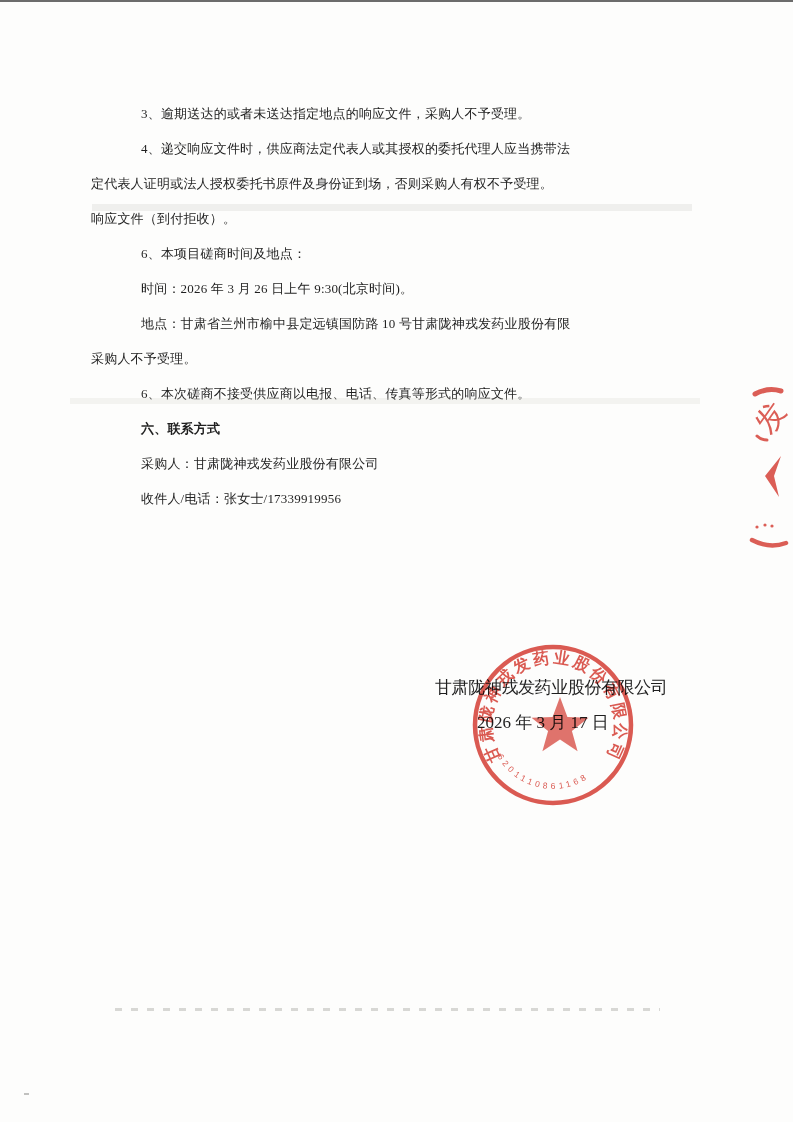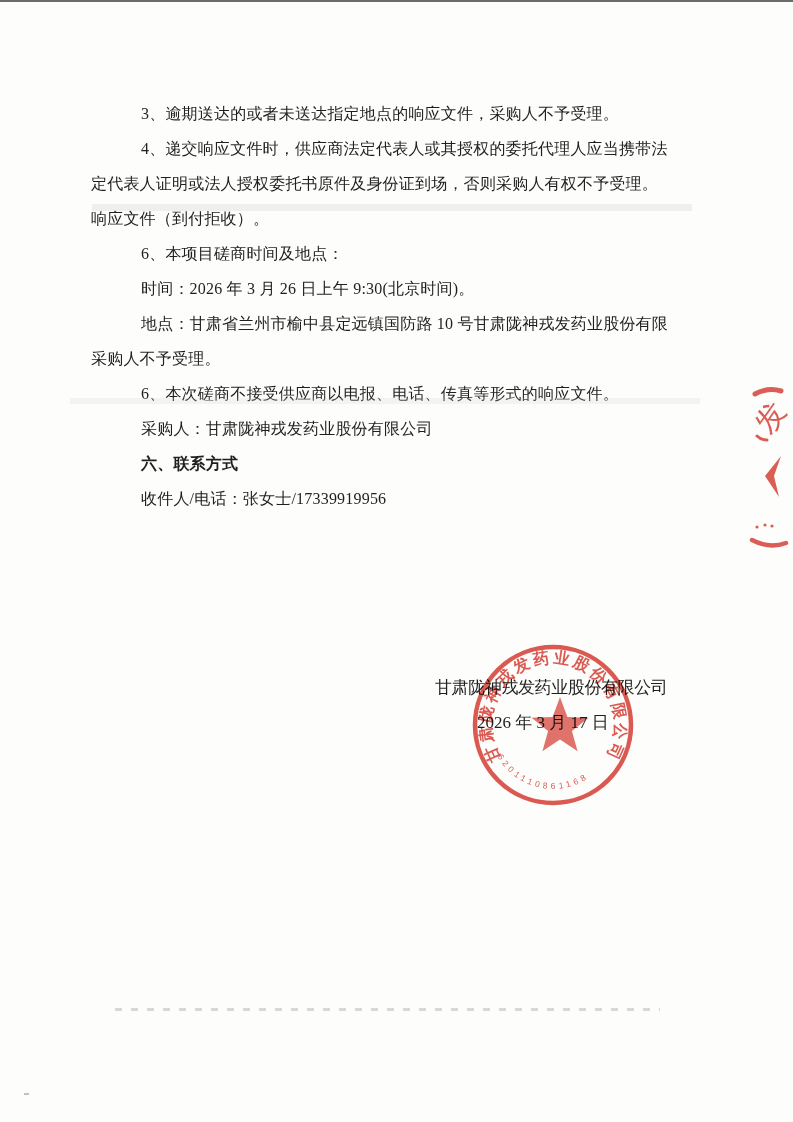--- a/index.html
+++ b/index.html
@@ -3,21 +3,21 @@
 <meta charset="utf-8">
 <style>
   html,body { margin:0; padding:0; background:#ffffff; }
   .page {
     position:relative; width:793px; height:1122px; overflow:hidden;
     background:#fdfdfc; color:#1f1f1f;
     font-family:"Liberation Serif","DejaVu Serif",serif;
   }
   .scan-top-edge { position:absolute; left:0; top:0; width:793px; height:2px; background:#525252; opacity:.85; }
   .doc { position:absolute; left:91px; top:96px; width:615px; }
-  .line { font-size:16px; line-height:35px; white-space:nowrap; letter-spacing:.2px; }
+  .line { font-size:13px; line-height:35px; white-space:nowrap; letter-spacing:.2px; }
   .indent { padding-left:50px; }
   .bold { font-weight:bold; }
   .sig-company { position:absolute; left:435px; top:676px; font-size:17px; line-height:24px; letter-spacing:-.4px; }
   .sig-date { position:absolute; left:477px; top:711px; font-size:17px; line-height:24px; }
   .seal { position:absolute; left:463px; top:635px; mix-blend-mode:multiply; opacity:.82; }
   .seal-partial { position:absolute; left:735px; top:380px; mix-blend-mode:multiply; opacity:.8; }
   .streak { position:absolute; pointer-events:none; }
   .streak-a { left:92px; top:204px; width:600px; height:7px; background:rgba(205,203,196,.28); }
   .streak-b { left:70px; top:398px; width:630px; height:6px; background:rgba(205,203,196,.2); }
   .streak-dotted {
@@ -36,22 +36,22 @@
   <main class="doc">
     <div class="line indent">3、逾期送达的或者未送达指定地点的响应文件，采购人不予受理。</div>
     <div class="line indent">4、递交响应文件时，供应商法定代表人或其授权的委托代理人应当携带法</div>
     <div class="line">定代表人证明或法人授权委托书原件及身份证到场，否则采购人有权不予受理。</div>
     <div class="line">响应文件（到付拒收）。</div>
     <div class="line indent">6、本项目磋商时间及地点：</div>
     <div class="line indent">时间：2026 年 3 月 26 日上午 9:30(北京时间)。</div>
     <div class="line indent">地点：甘肃省兰州市榆中县定远镇国防路 10 号甘肃陇神戎发药业股份有限</div>
     <div class="line">采购人不予受理。</div>
     <div class="line indent">6、本次磋商不接受供应商以电报、电话、传真等形式的响应文件。</div>
+    <div class="line indent bold">六、联系方式</div>
     <div class="line indent">采购人：甘肃陇神戎发药业股份有限公司</div>
-    <div class="line indent bold">六、联系方式</div>
     <div class="line indent">收件人/电话：张女士/17339919956</div>
   </main>
 
   <div class="sig-company">甘肃陇神戎发药业股份有限公司</div>
   <div class="sig-date">2026 年 3 月 17 日</div>
 
   <svg class="seal" width="180" height="180" viewBox="0 0 180 180">
     <circle cx="90" cy="90" r="78" fill="none" stroke="#d5372d" stroke-width="4.5"></circle>
     <polygon fill="#d5372d" opacity="0.85" transform="translate(97,92)" points="0,-30 -7.4,-10.1 -28.5,-9.3 -11.9,3.9 -17.6,24.3 0,12.5 17.6,24.3 11.9,3.9 28.5,-9.3 7.4,-10.1"></polygon>
     <path id="sealTextPath" fill="none" d="M 39.2,125.6 A 62,62 0 1 1 140.8,125.6"></path>

